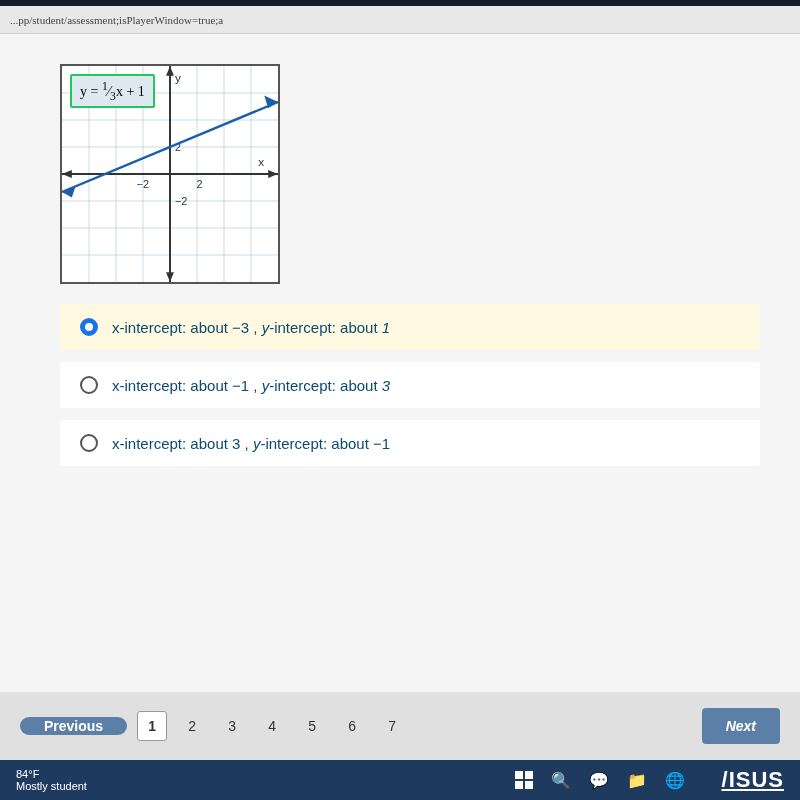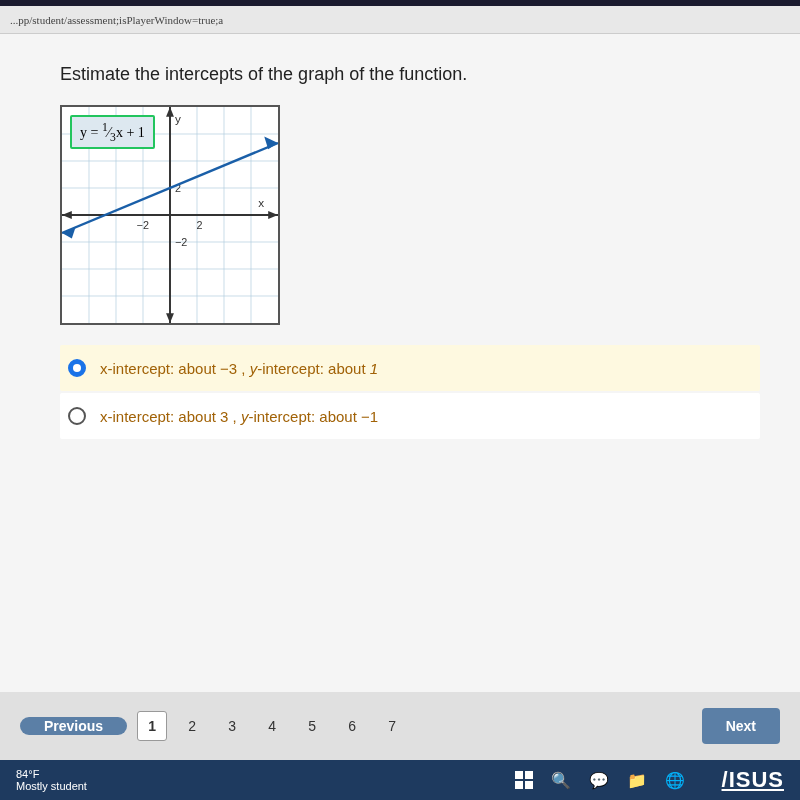--- a/index.html
+++ b/index.html
@@ -70,25 +70,25 @@
       height: 100%;
     }
 
     .options-container {
       margin-top: 10px;
     }
 
     .option-row {
       display: flex;
       align-items: center;
-      padding: 14px 8px;
-      margin-bottom: 2px;
+      padding: 14px 20px;
+      margin-bottom: 12px;
       font-size: 16px;
       font-family: Arial, sans-serif;
-      color: #a16207;
+      color: #0c4a6e;
       cursor: pointer;
       border-radius: 2px;
     }
 
     .option-row.selected {
       background: #fef9e0;
     }
 
     .option-row:not(.selected) {
       background: white;
@@ -151,20 +151,21 @@
       background: #5b7fa6;
       color: white;
       border: none;
       padding: 10px 24px;
       font-size: 14px;
       font-weight: bold;
       border-radius: 4px;
       cursor: pointer;
       font-family: Arial, sans-serif;
       margin-left: auto;
+      font-style: italic;
     }
 
     .page-num {
       width: 30px;
       height: 30px;
       display: flex;
       align-items: center;
       justify-content: center;
       font-size: 14px;
       font-family: Arial, sans-serif;
@@ -239,21 +240,20 @@
   </style>
 </head>
 <body>
 
 <div class="browser-bar">
   <span>...pp/student/assessment;isPlayerWindow=true;a</span>
 </div>
 
 <div class="content-area">
 
-  <div class="question-text">Estimate the intercepts of the graph of the function.</div>
 
   <div class="graph-container">
     <div class="equation-box">
       <span>y = <sup>1</sup>⁄<sub>3</sub>x + 1</span>
     </div>
     <svg class="graph-svg" viewBox="0 0 220 220">
 
       <g stroke="#b0ccdd" stroke-width="0.7">
 
         <line x1="27.5" y1="0" x2="27.5" y2="220"></line>
@@ -297,20 +297,24 @@
     </svg>
   </div>
 
   <div class="options-container">
 
     <div class="option-row selected">
       <div class="radio-circle filled"></div>
       <span class="option-text">x-intercept: about −3 , <em>y</em>-intercept: about <em>1</em></span>
     </div>
 
+    <div class="option-row">
+      <div class="radio-circle"></div>
+      <span class="option-text">x-intercept: about −1 , <em>y</em>-intercept: about <em>3</em></span>
+    </div>
 
 
     <div class="option-row">
       <div class="radio-circle"></div>
       <span class="option-text">x-intercept: about 3 , <em>y</em>-intercept: about −1</span>
     </div>
 
   </div>
 
 </div>

